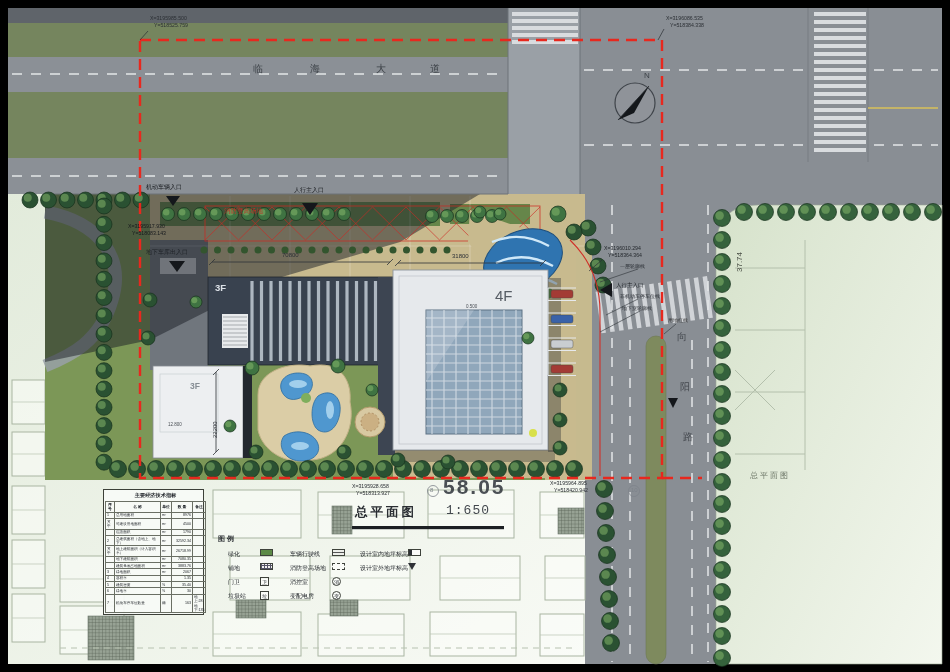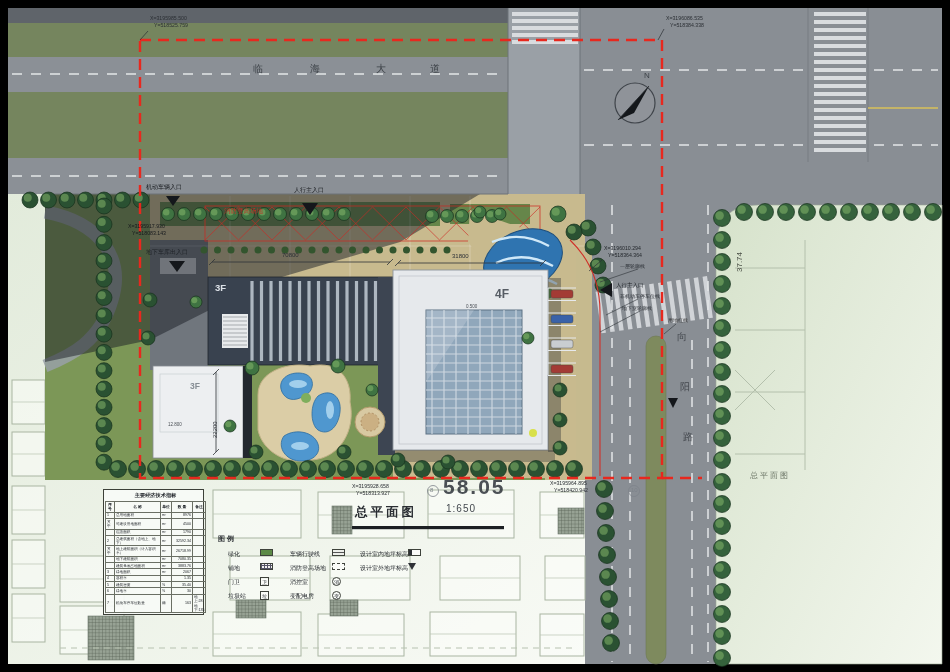--- a/index.html
+++ b/index.html
@@ -1056,28 +1056,28 @@
     <div class="lbl" style="left: 146px; top: 184px; font-size: 6px; color: rgb(21, 24, 28);">机动车辆入口</div>
     <div class="lbl" style="left: 294px; top: 187px; font-size: 6px; color: rgb(21, 24, 28);">人行主入口</div>
     <div class="lbl" style="left: 146px; top: 249px; font-size: 6px; color: rgb(29, 33, 38);">地下车库出入口</div>
     <div class="lbl" style="left: 616px; top: 283px; font-size: 5.5px; color: rgb(29, 33, 38);">人行主入口</div>
     <div class="lbl" style="left: 224px; top: 208px; font-size: 6.5px; color: rgb(192, 48, 40);">消防登高场地</div>
     <div class="lbl" style="left: 620px; top: 264px; font-size: 5px; color: rgb(36, 40, 46);">一层轮廓线</div>
     <div class="lbl" style="left: 620px; top: 294px; font-size: 5px; color: rgb(36, 40, 46);">非机动车停车位线</div>
     <div class="lbl" style="left: 622px; top: 306px; font-size: 5px; color: rgb(36, 40, 46);">地下室轮廓线</div>
     <div class="lbl" style="left: 668px; top: 318px; font-size: 5px; color: rgb(51, 51, 51);">用地红线</div>
     <div class="lbl" style="left: 215px; top: 283px; font-size: 9.5px; color: rgb(221, 226, 232); font-weight: bold;">3F</div>
-    <div class="lbl" style="left: 495px; top: 288px; font-size: 12px; color: rgb(86, 92, 100); font-weight: bold;">4F</div>
+    <div class="lbl" style="left: 495px; top: 288px; font-size: 15px; color: rgb(86, 92, 100); font-weight: normal;">4F</div>
     <div class="lbl" style="left: 190px; top: 382px; font-size: 8.5px; color: rgb(134, 141, 148); font-weight: bold;">3F</div>
     <div class="lbl" style="left: 282px; top: 252px; font-size: 6px; color: rgb(44, 48, 54);">70800</div>
     <div class="lbl" style="left: 452px; top: 253px; font-size: 6px; color: rgb(44, 48, 54);">31800</div>
     <div class="lbl" style="left: 212px; top: 438px; font-size: 6px; color: rgb(44, 48, 54); transform: rotate(-90deg);">22200</div>
     <div class="lbl" style="left: 443px; top: 476px; font-size: 21px; color: rgb(46, 51, 58); font-weight: bold; letter-spacing: 2px; opacity: 0.85;">58.05</div>
     <div class="lbl" style="left: 736px; top: 272px; font-size: 8px; color: rgb(74, 79, 70); transform: rotate(-90deg);">37.74</div>
     <div class="lbl" style="left: 466px; top: 305px; font-size: 4.5px; color: rgb(74, 79, 85);">0.500</div>
     <div class="lbl" style="left: 168px; top: 423px; font-size: 4.5px; color: rgb(74, 79, 85);">12.800</div>
     <div class="lbl" style="left: 644px; top: 72px; font-size: 8px; color: rgb(63, 68, 74);">N</div>
     <div class="lbl" style="left: 355px; top: 506px; font-size: 12.5px; color: rgb(42, 46, 51); font-weight: bold; letter-spacing: 3px;">总平面图</div>
-    <div class="lbl" style="left: 446px; top: 504px; font-size: 10px; color: rgb(67, 72, 78); letter-spacing: 1px;">1:650</div>
+    <div class="lbl" style="left: 446px; top: 504px; font-size: 13px; color: rgb(67, 72, 78); letter-spacing: 1px; font-family: Liberation Mono, monospace;">1:650</div>
     <div class="lbl" style="left: 750px; top: 472px; font-size: 8px; color: rgb(107, 117, 102); letter-spacing: 2px;">总平面图</div>
     <div class="lbl" style="left: 430px; top: 487px; font-size: 6px; color: rgb(125, 131, 138);">8</div>
     <div class="lbl" style="left: 631px; top: 487px; font-size: 6px; color: rgb(125, 131, 138);">10</div>
 
 </div>
 </body></html>

